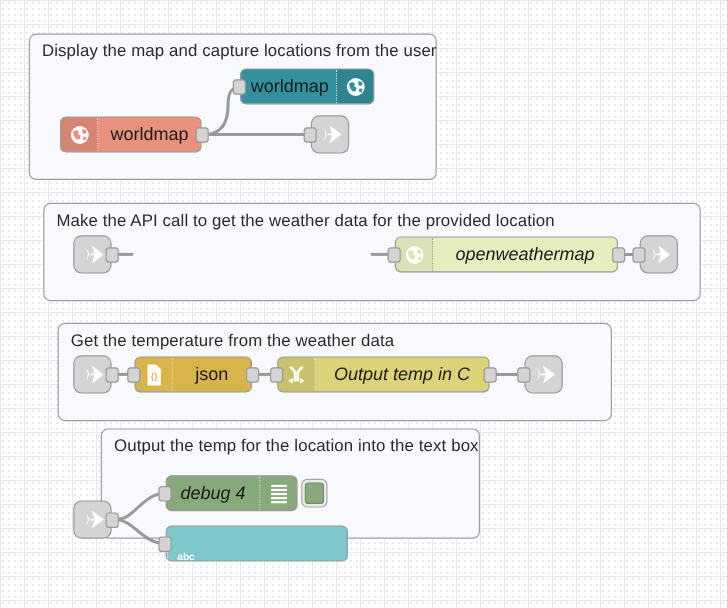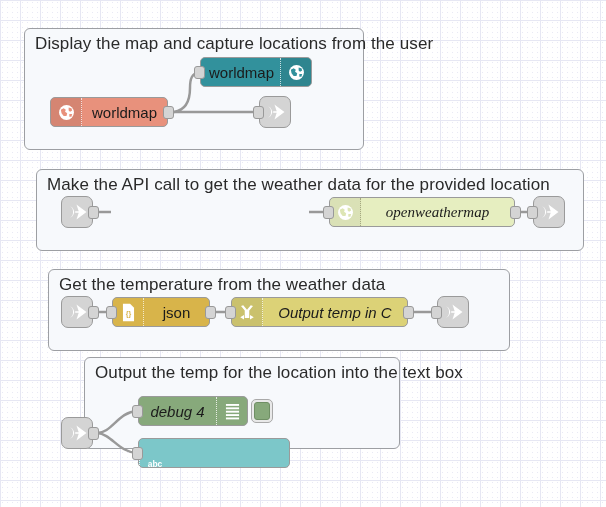--- a/index.html
+++ b/index.html
@@ -24,21 +24,21 @@
   .group{
     position:absolute;
     background:#f7f9fc;
     border:1px solid #9d9fa3;
     border-radius:6px;
     box-sizing:border-box;
   }
   .group-label{
     position:absolute;
     left:10px;top:5px;
-    font-size:17px;
+    font-size:14px;
     color:#2a2a2a;
     white-space:nowrap;
     letter-spacing:0.1px;
   }
 
   
   .node{
     position:absolute;
     box-sizing:border-box;
     border:1px solid #9a9a9a;
@@ -173,21 +173,21 @@
 
   <div class="linknode" style="left:61px;top:196px;">
     <svg width="22" height="22" viewBox="0 0 24 24">
       <path d="M4 6 C 9 6, 9 18, 4 18 C 8 18, 9 12, 9 12 C 9 12, 8 6, 4 6 Z" fill="#ffffff"></path>
       <path d="M10 12 L18 12 M13 6 L21 12 L13 18 L15 12 Z" fill="#ffffff" stroke="#ffffff" stroke-width="1.6"></path>
     </svg>
     <div class="port" style="right:-7px;top:9px;"></div>
   </div>
 
 
-  <div class="node" style="left:329px;top:197px;width:186px;background:#e6eec0;font-family:Liberation Serif, serif;">
+  <div class="node" style="left:329px;top:197px;width:186px;background:#e6eec0;">
     <div class="port" style="left:-7px;top:8px;"></div>
     <div class="icon-box left" style="background:rgba(0,0,0,0.05);border-right:1px dotted rgba(120,120,80,0.55);">
       <svg width="17" height="17" viewBox="0 0 24 24">
         <circle cx="12" cy="12" r="10.5" fill="#ffffff"></circle>
         <path d="M4 8 L8 6 L11 8 L10 11 L13 13 L12 17 L8 17 L5 13 Z" fill="#dde5b4"></path>
         <path d="M15 5 L19 6 L20 9 L17 11 L15 9 Z" fill="#dde5b4"></path>
         <path d="M16 14 L20 14 L19 18 L16 18 Z" fill="#dde5b4"></path>
       </svg>
     </div>
     <div class="label center italic">openweathermap</div>

